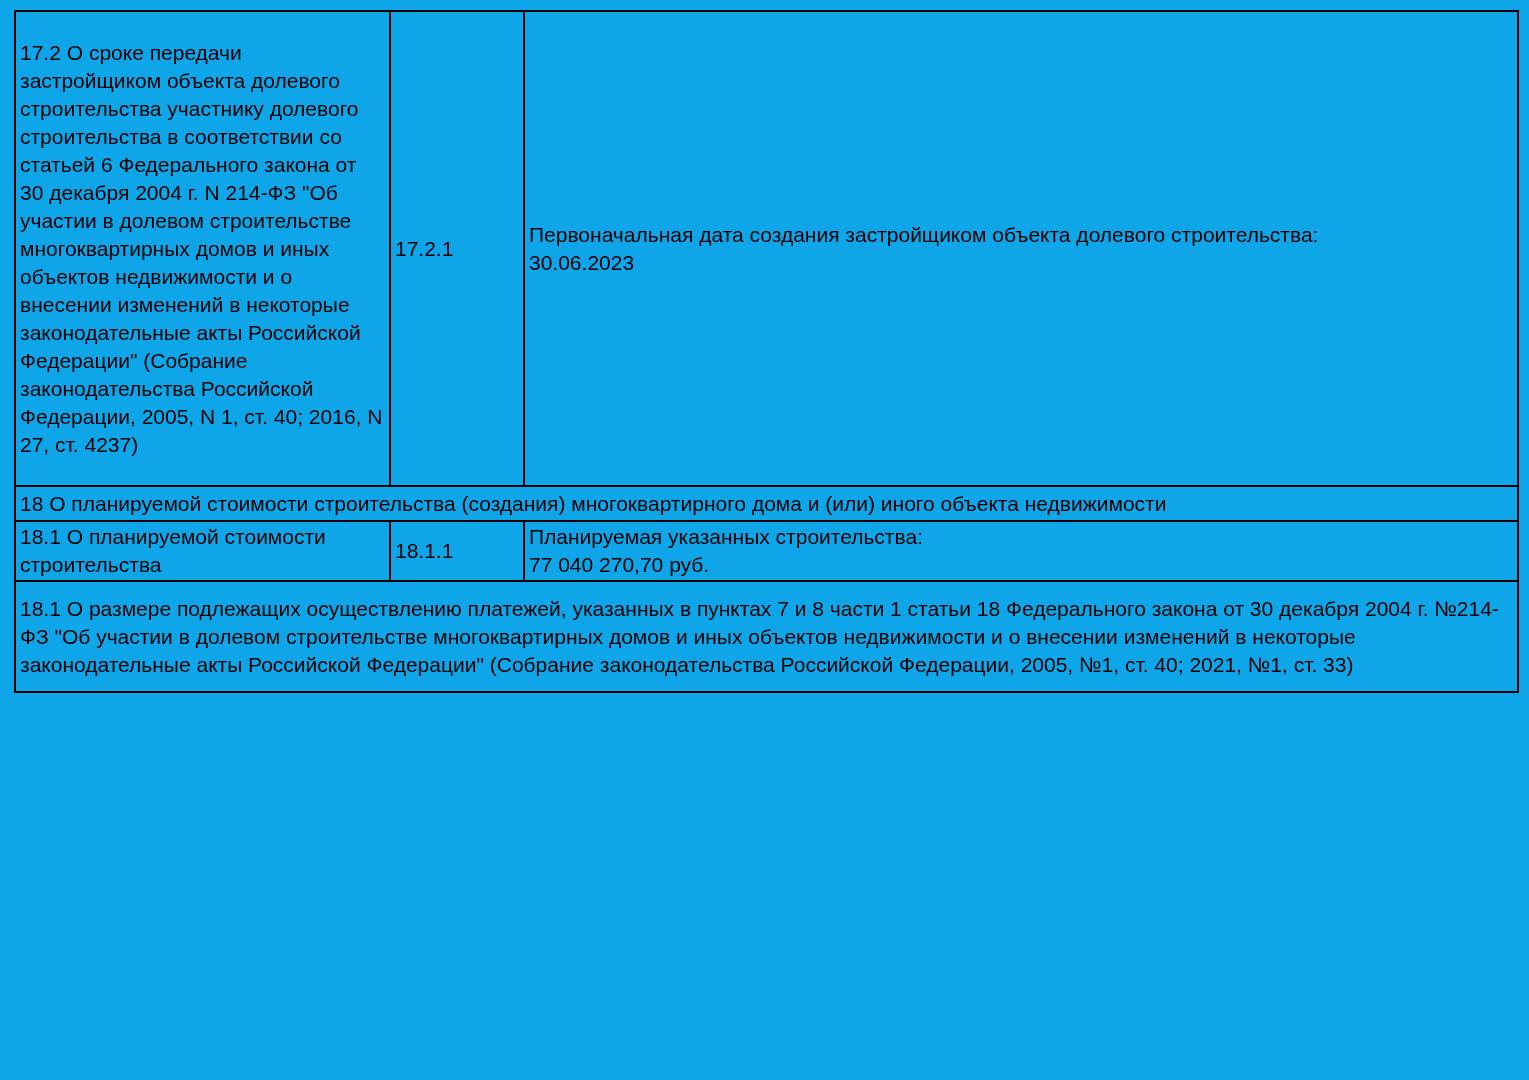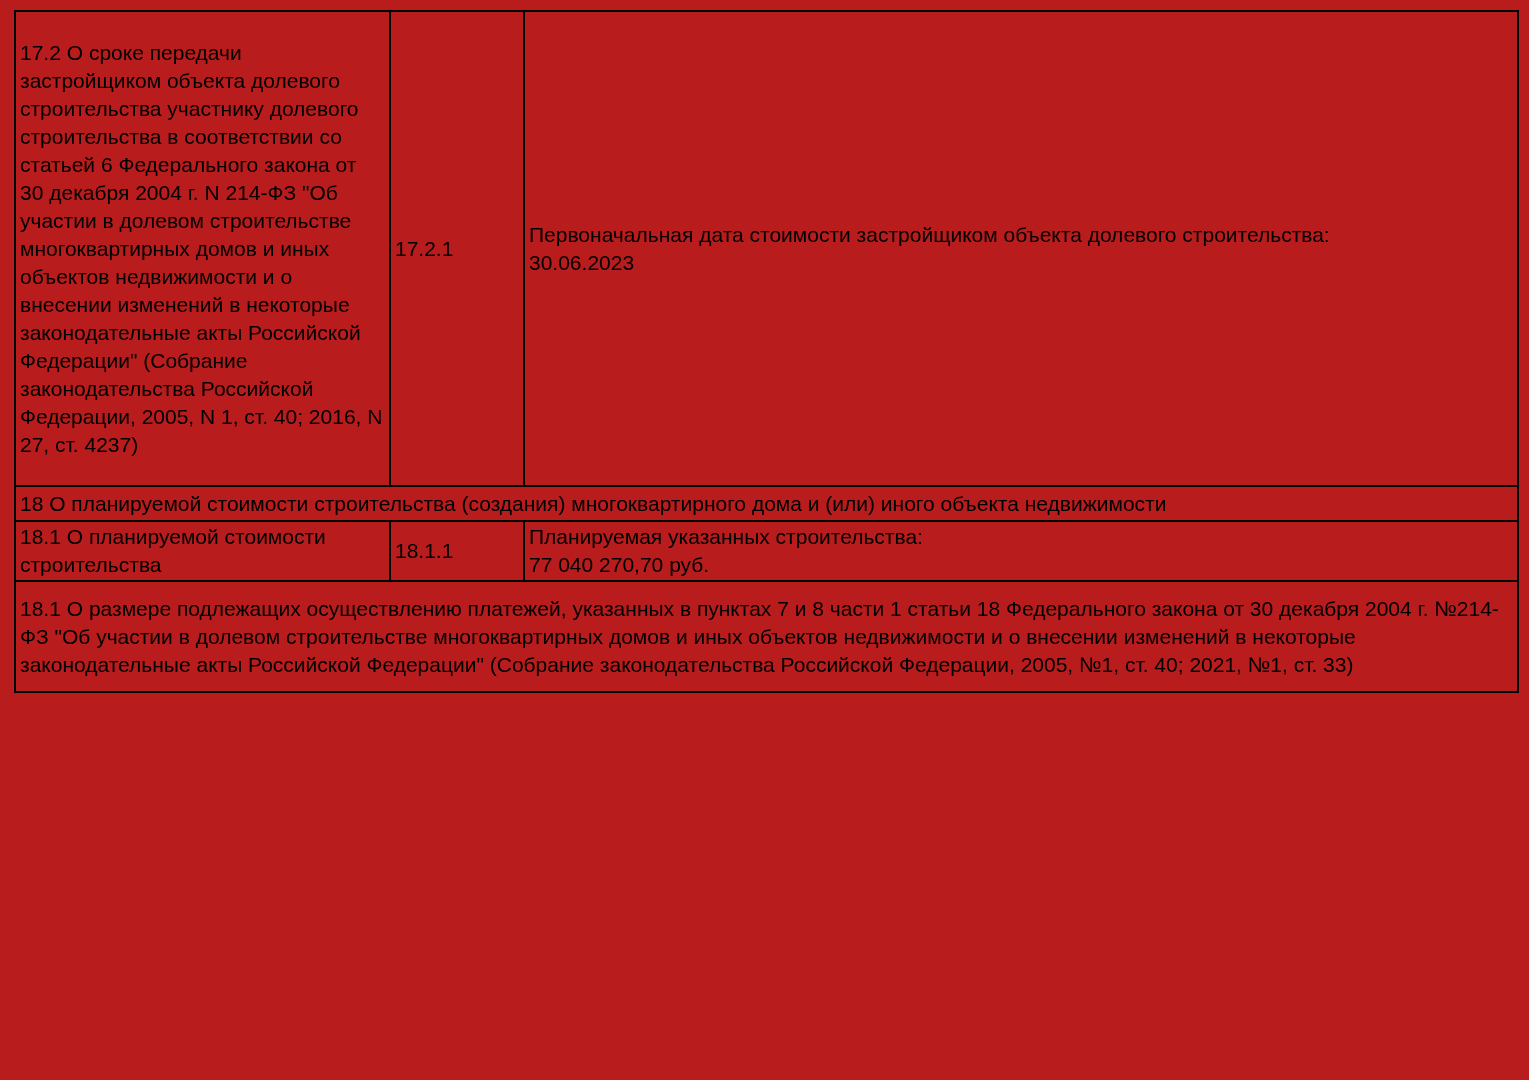--- a/index.html
+++ b/index.html
@@ -4,21 +4,21 @@
 <style>
   html, body {
     margin: 0;
     padding: 0;
     background: #ffffff;
   }
   .page {
     position: relative;
     width: 1529px;
     height: 1080px;
-    background: #b91c1c;
+    background: #0ea5e9;
     font-family: "Liberation Sans", "DejaVu Sans", sans-serif;
     color: #000000;
   }
   table.decl {
     position: absolute;
     left: 14px;
     top: 10px;
     width: 1503px;
     border-collapse: collapse;
     table-layout: fixed;
@@ -49,21 +49,21 @@
     <colgroup>
       <col style="width:375px">
       <col style="width:134px">
       <col style="width:994px">
     </colgroup>
     <tbody>
       <tr class="row-17-2-1">
         <td class="vtop">17.2 О сроке передачи застройщиком объекта долевого строительства участнику долевого строительства в соответствии со статьей 6 Федерального закона от 30 декабря 2004 г. N 214-ФЗ "Об участии в долевом строительстве многоквартирных домов и иных объектов недвижимости и о внесении изменений в некоторые законодательные акты Российской Федерации" (Собрание законодательства Российской Федерации, 2005, N 1, ст. 40; 2016, N 27, ст. 4237)</td>
         <td>17.2.1</td>
         <td>
-          <div>Первоначальная дата стоимости застройщиком объекта долевого строительства:</div>
+          <div>Первоначальная дата создания застройщиком объекта долевого строительства:</div>
           <div class="bold">30.06.2023</div>
         </td>
       </tr>
 
 
       <tr class="row-18">
         <td colspan="3">18 О планируемой стоимости строительства (создания) многоквартирного дома и (или) иного объекта недвижимости</td>
       </tr>
 
       <tr class="row-18-1">

